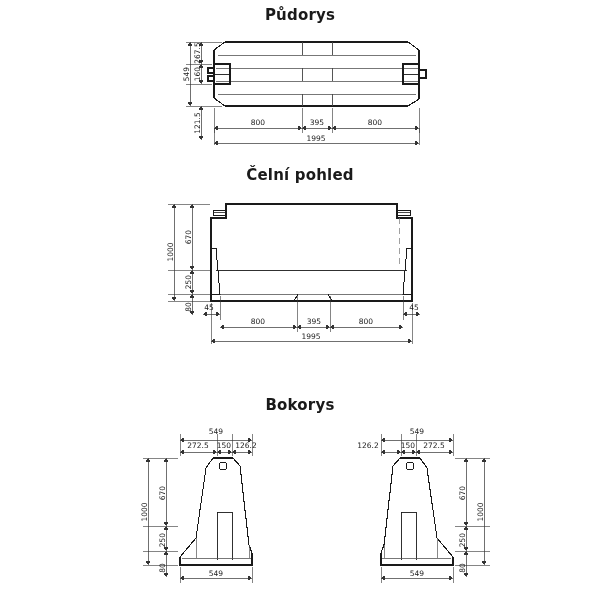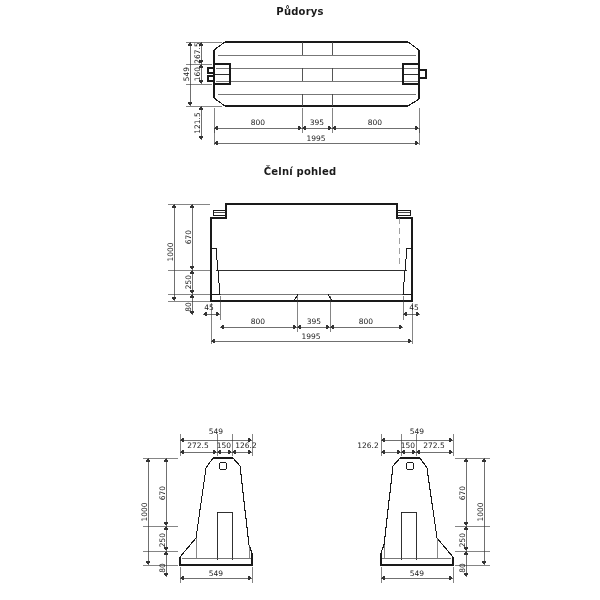--- a/index.html
+++ b/index.html
@@ -7,21 +7,21 @@
     width:600px;height:600px;
     background:#ffffff;
     font-family:"DejaVu Sans", sans-serif;
     overflow:hidden;
   }
   #sheet{position:relative;width:600px;height:600px;}
   .view-title{
     position:absolute;
     width:100%;
     text-align:center;
-    font-size:10px;
+    font-size:15px;
     font-weight:bold;
     color:#1a1a1a;
     letter-spacing:.2px;
   }
   svg{display:block;}
   .drw{position:absolute;left:0;top:0;}
   text{font-family:"DejaVu Sans", sans-serif; fill:#1a1a1a;}
 </style>
 </head>
 <body>
@@ -195,20 +195,21 @@
 
     <text x="209" y="140" font-size="7.5" text-anchor="middle">45</text>
     <text x="414" y="140" font-size="7.5" text-anchor="middle">45</text>
 
     <text x="258" y="154" font-size="7.5" text-anchor="middle">800</text>
     <text x="314" y="154" font-size="7.5" text-anchor="middle">395</text>
     <text x="366" y="154" font-size="7.5" text-anchor="middle">800</text>
     <text x="311" y="168.5" font-size="7.5" text-anchor="middle">1995</text>
   </svg>
 
+  <div class="view-title" style="top:396px;">Bokorys</div>
 
   <svg class="drw" width="600" height="210" viewBox="0 0 600 210" style="top:390px;left:0;">
     <g fill="none" stroke="#1a1a1a" stroke-width="1" shape-rendering="crispEdges">
 
       <path d="M 213 68 L 233 68 L 240 76 L 249 155 L 252 163 L 252 175
                L 180 175 L 180 167 L 196 148 L 206 78 Z" stroke="#1a1a1a" stroke-width="1.1"></path>
 
       <circle cx="223" cy="76" r="4" stroke="#1a1a1a" stroke-width="1"></circle>
 
       <path d="M 217 122 L 217 170 M 232 122 L 232 170 M 217 122 L 232 122" stroke="#1a1a1a" stroke-width="0.9"></path>

